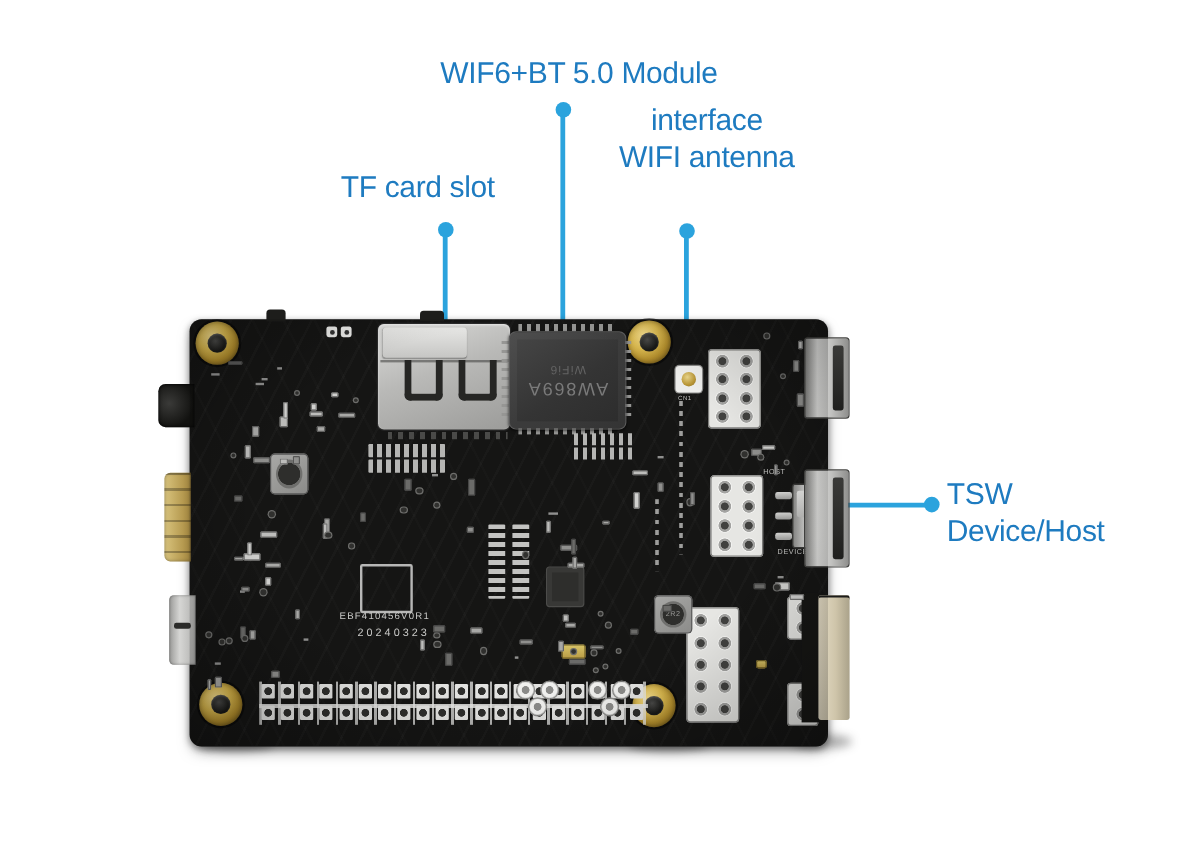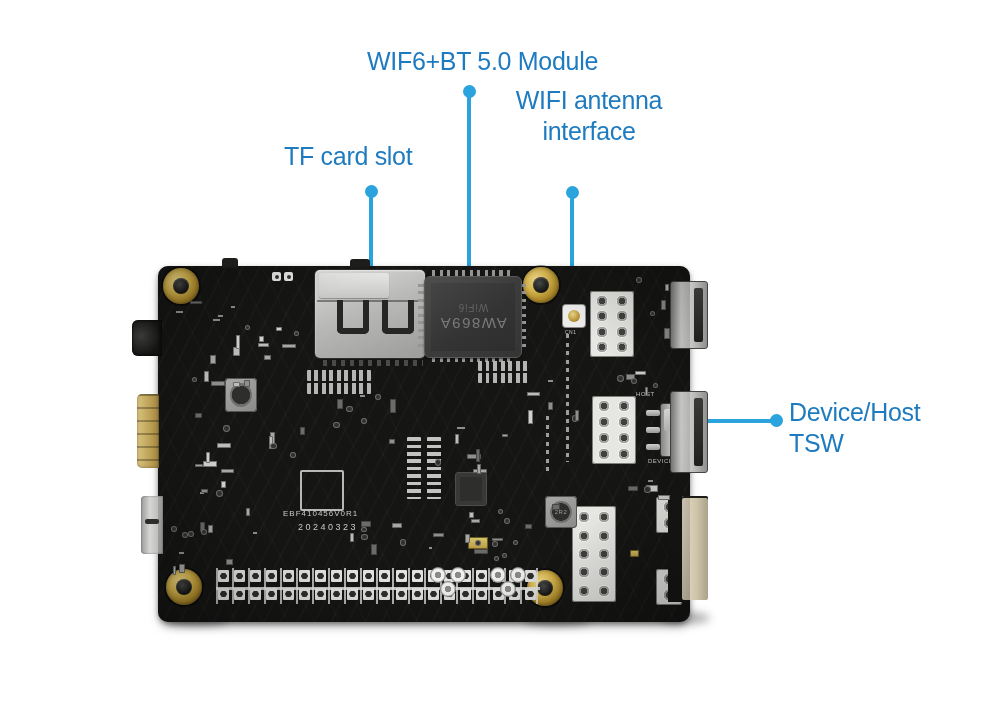--- a/index.html
+++ b/index.html
@@ -114,27 +114,27 @@
 </head>
 <body>
 
 <div id="stage" style="background: rgb(255, 255, 255); padding-left: 24px;">
 
   <div class="callout-label center" style="left:335px;top:46px;width:295px;">WIF6+BT 5.0 Module</div>
 
   <div class="callout-label" style="left:284px;top:141px;">TF card slot</div>
 
   <div class="callout-label center" style="left:464px;top:85px;width:250px;line-height:31px;">
+    <div>interface</div>
     <div>WIFI antenna</div>
-    <div>interface</div>
   </div>
 
   <div class="callout-label" style="left:789px;top:397px;line-height:31px;">
+    <div>TSW</div>
     <div>Device/Host</div>
-    <div>TSW</div>
   </div>
 
   <div class="lead-dot" style="left:463px;top:85px;"></div>
   <div class="lead-line" style="left:467px;top:96px;width:4px;height:197px;"></div>
 
   <div class="lead-dot" style="left:365px;top:185px;"></div>
   <div class="lead-line" style="left:369px;top:196px;width:4px;height:99px;"></div>
 
   <div class="lead-dot" style="left:566px;top:186px;"></div>
   <div class="lead-line" style="left:570px;top:197px;width:4px;height:121px;"></div>

